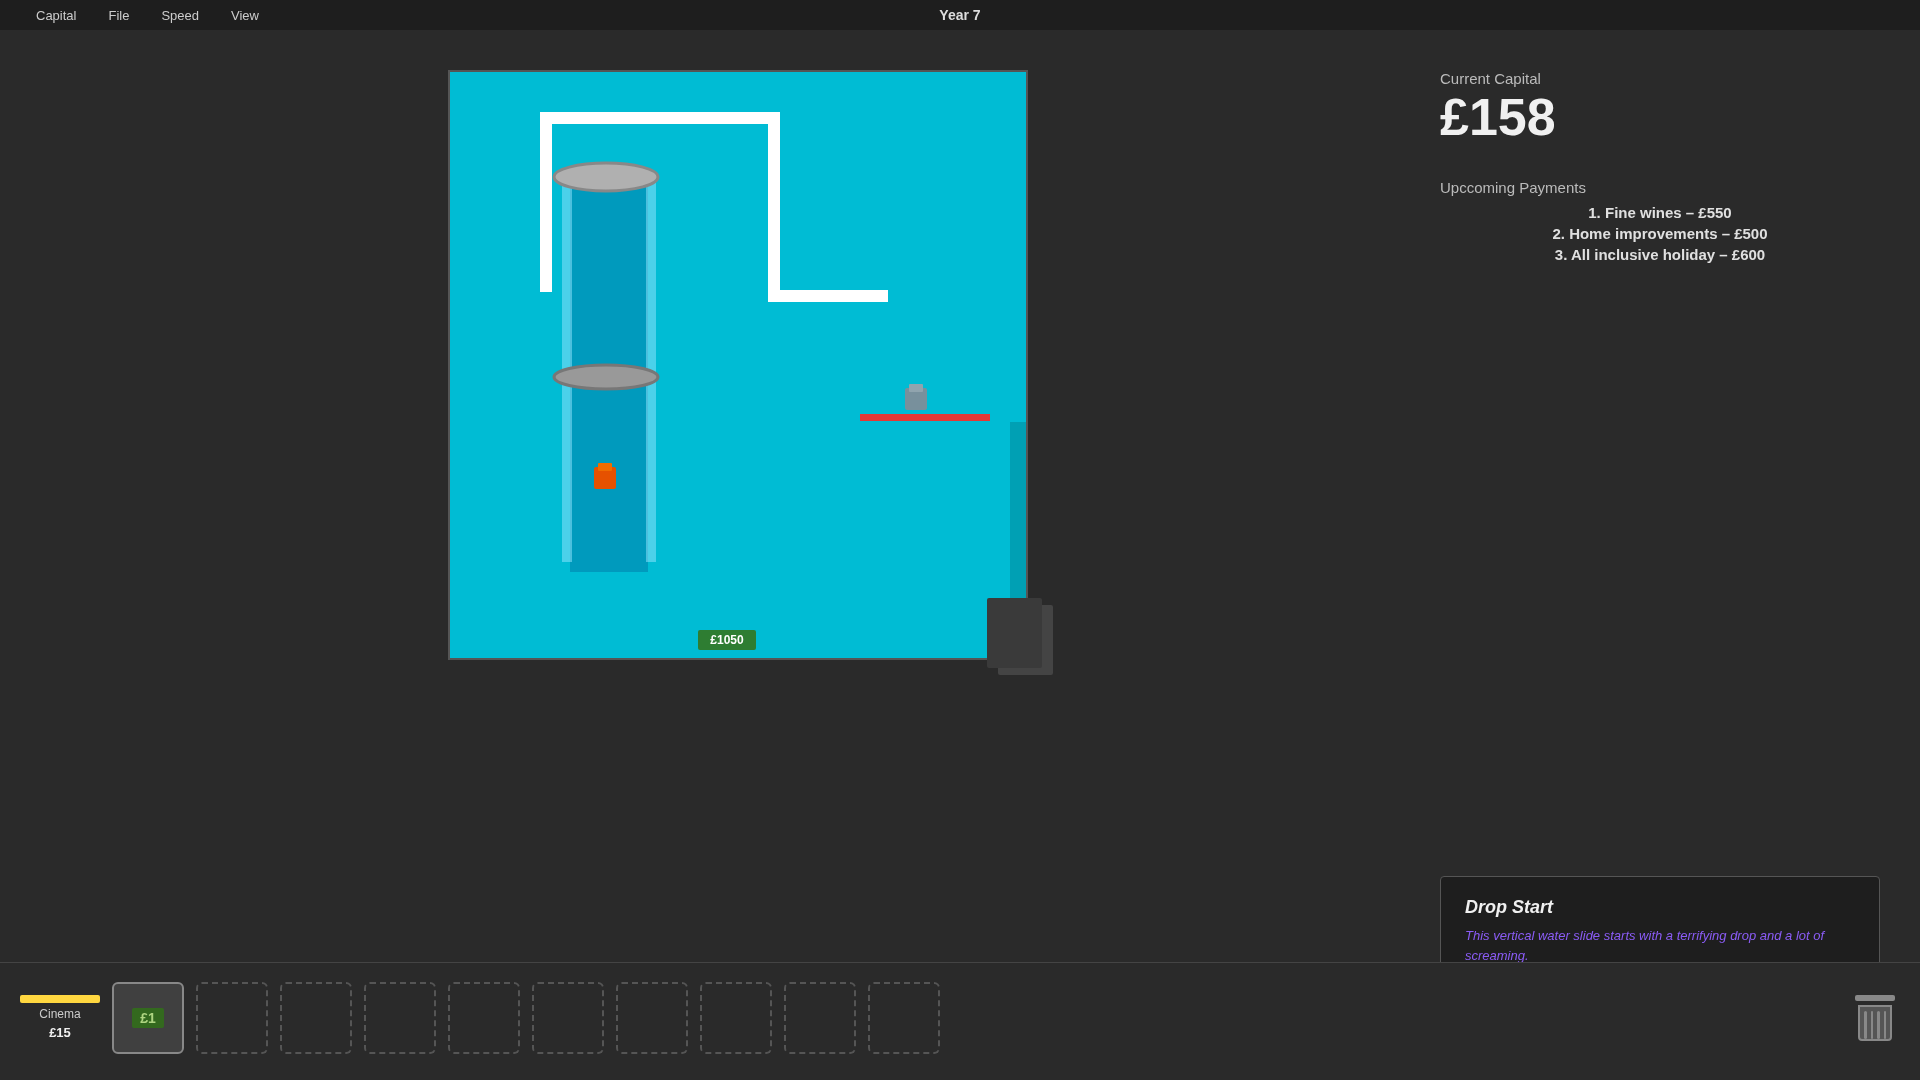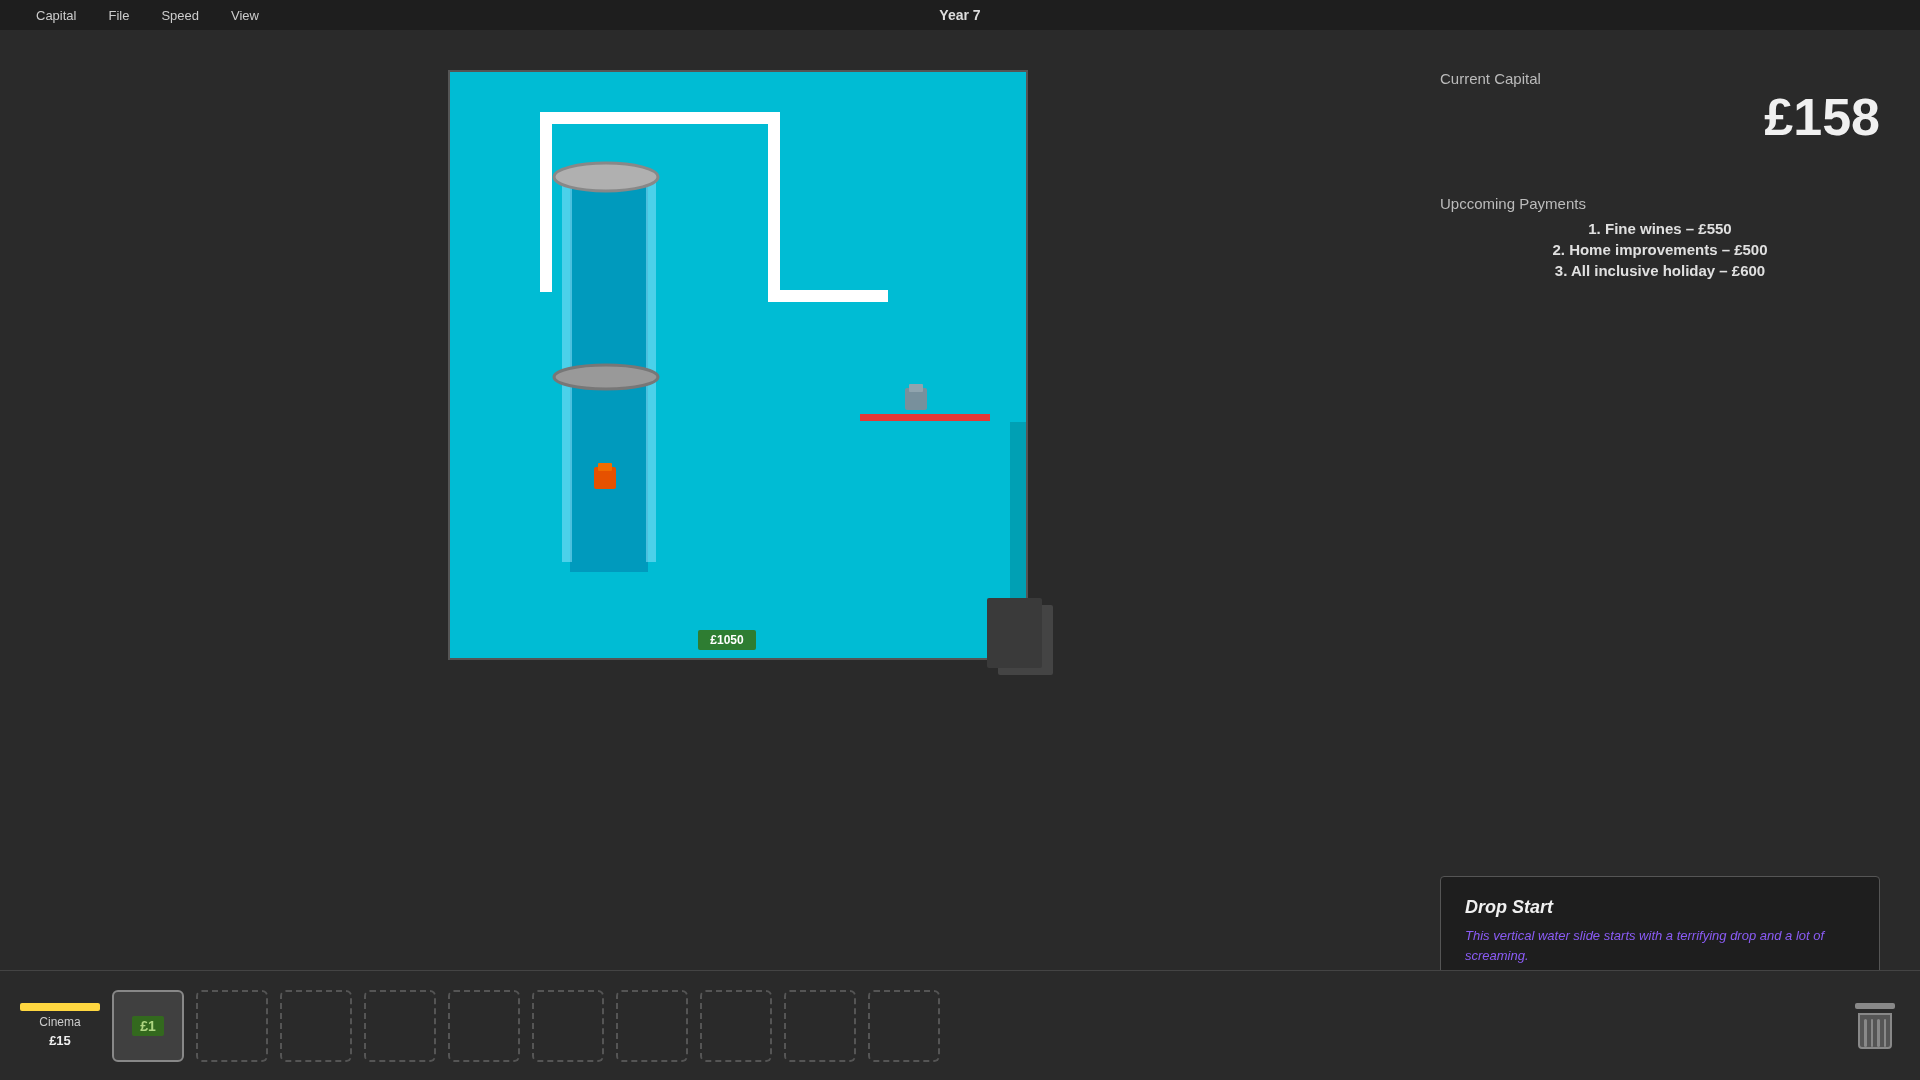--- a/index.html
+++ b/index.html
@@ -68,36 +68,35 @@
       overflow: hidden;
       border: 2px solid #555;
     }
 
     
     .right-panel {
       width: 520px;
       padding: 40px 40px 20px 40px;
       display: flex;
       flex-direction: column;
-      gap: 36px;
+      gap: 20px;
     }
 
     .capital-label {
       font-size: 15px;
       color: #bbb;
       margin-bottom: 4px;
     }
 
     .capital-amount {
       font-size: 52px;
       font-weight: 700;
       color: #f0f0f0;
       line-height: 1;
       margin-bottom: 16px;
-      text-align: right;
     }
 
     .upcoming-title {
       font-size: 15px;
       color: #bbb;
       margin-bottom: 8px;
     }
 
     .upcoming-list {
       list-style: none;
@@ -196,21 +195,21 @@
     }
 
     .control-item span {
       color: #f0f0f0;
       font-weight: 600;
     }
 
     
     .bottom-bar {
       position: absolute;
-      bottom: 0;
+      bottom: 8px;
       left: 0;
       right: 0;
       height: 110px;
       background: #2a2a2a;
       display: flex;
       align-items: center;
       padding: 0 20px;
       gap: 12px;
       border-top: 1px solid #444;
     }

